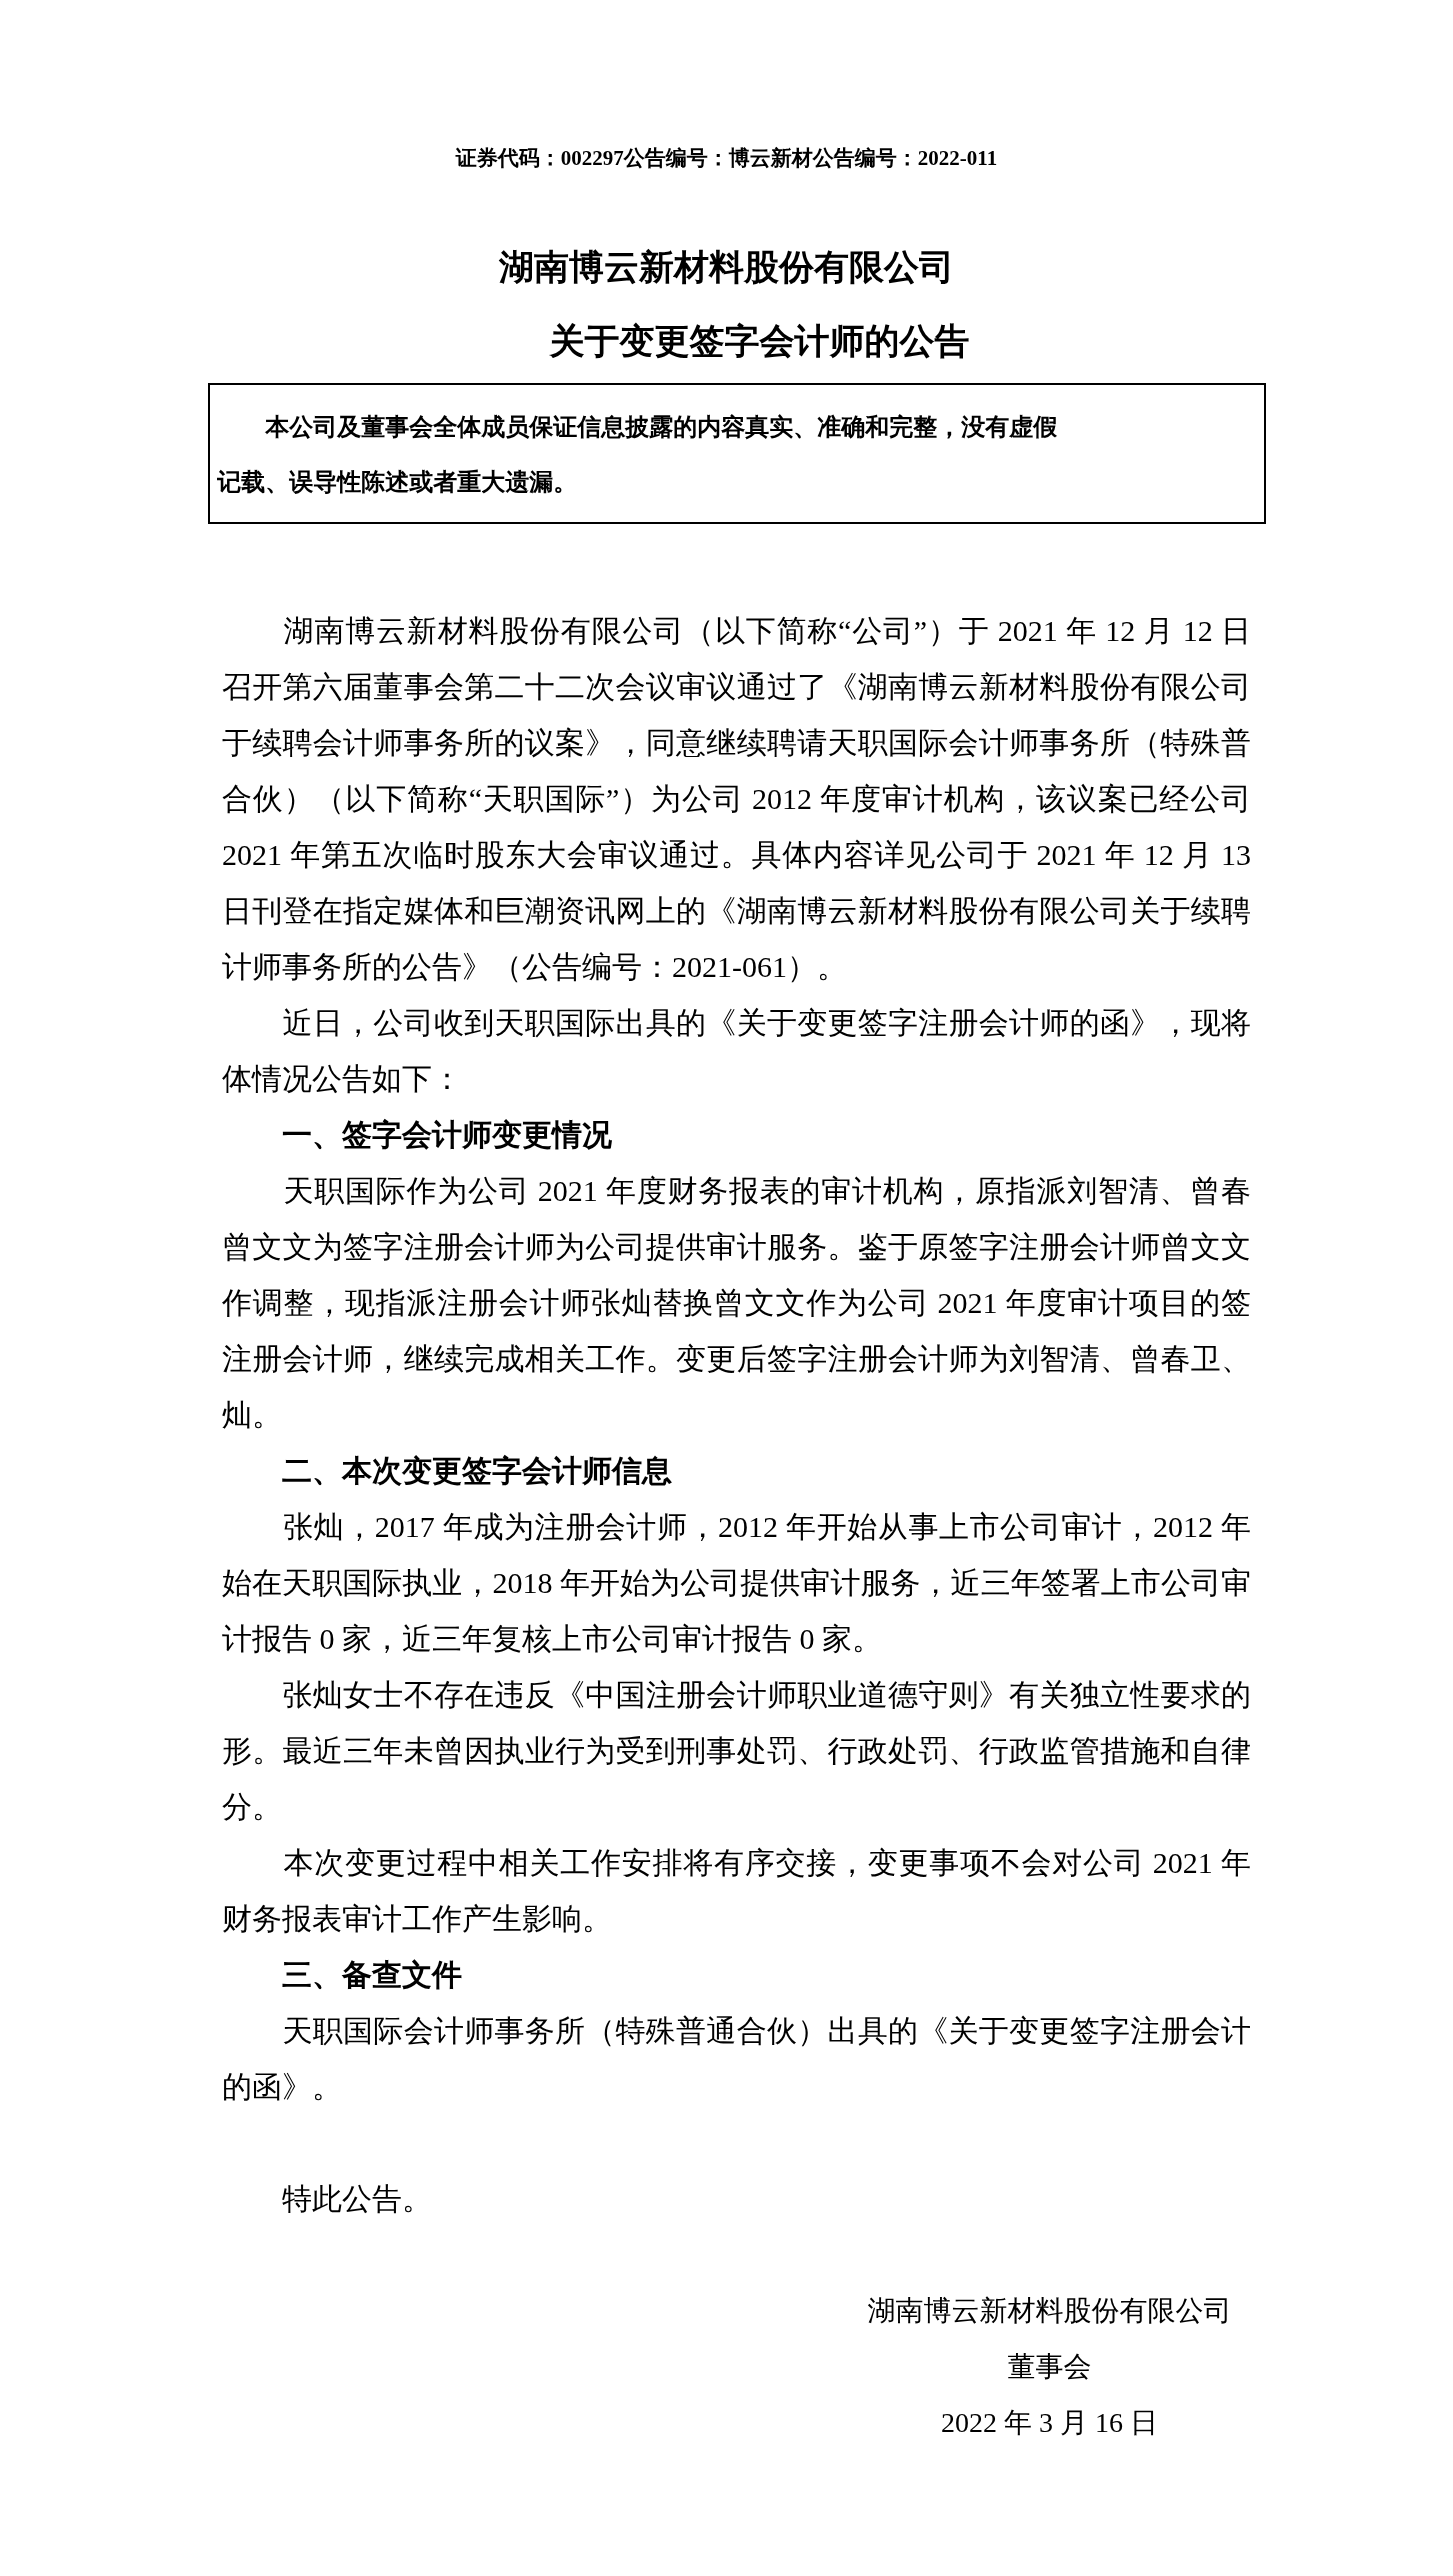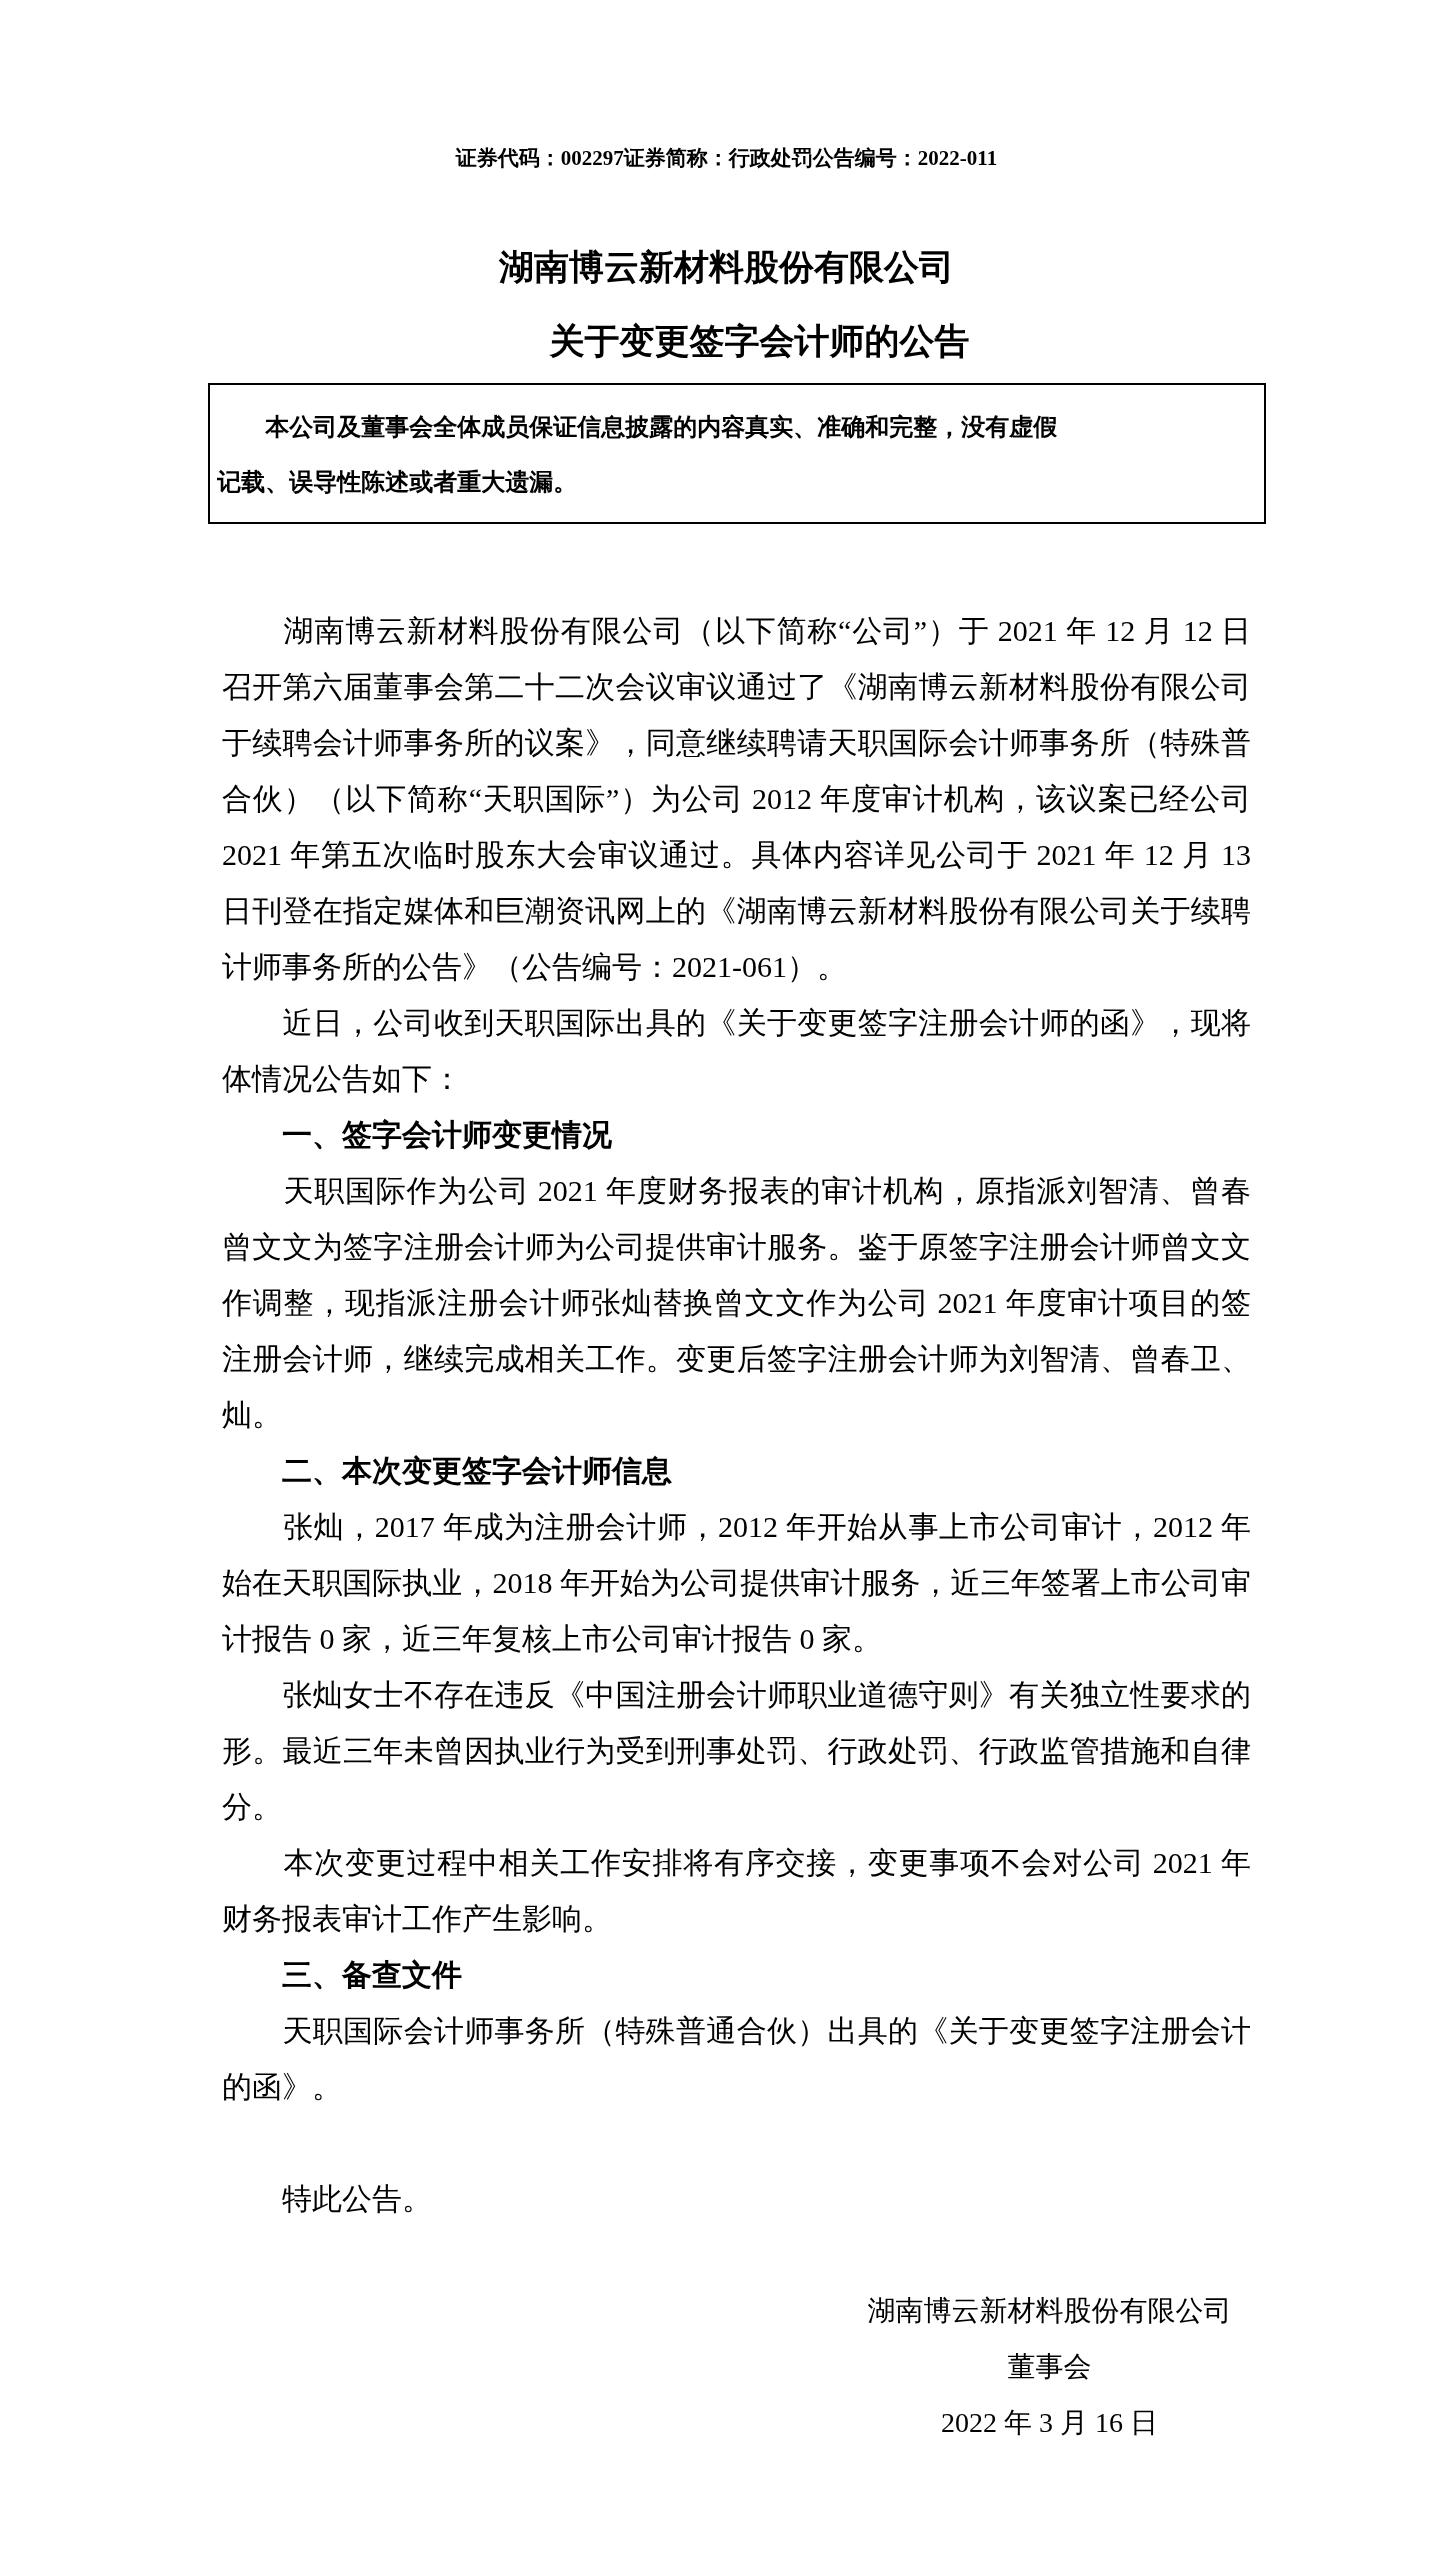--- a/index.html
+++ b/index.html
@@ -90,21 +90,21 @@
     white-space: nowrap;
   }
 </style>
 </head>
 <body>
 
 <div class="page">
 
   <div class="header-row">
     <span>证券代码：002297</span>
-    <span>证券简称：行政处罚</span>
+    <span>公告编号：博云新材</span>
     <span>公告编号：2022-011</span>
   </div>
 
   <div class="doc-title t1">湖南博云新材料股份有限公司</div>
   <div class="doc-title t2">关于变更签字会计师的公告</div>
 
   <div class="notice-box">
     <div class="box-line">　　本公司及董事会全体成员保证信息披露的内容真实、准确和完整，没有虚假</div>
     <div class="box-line">记载、误导性陈述或者重大遗漏。</div>
   </div>

